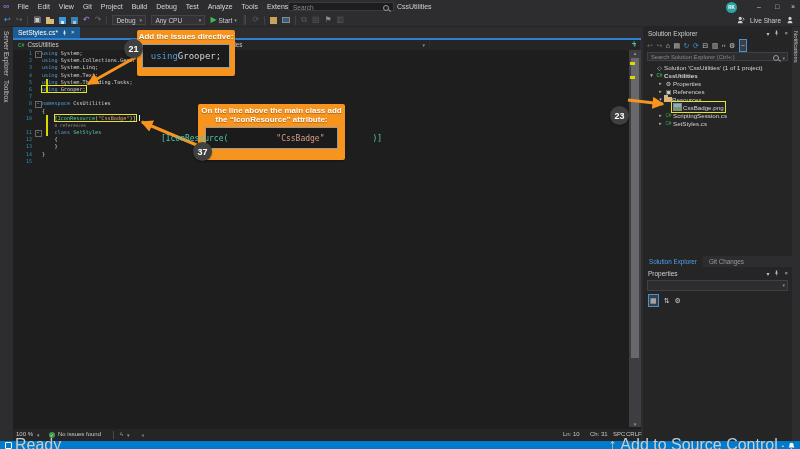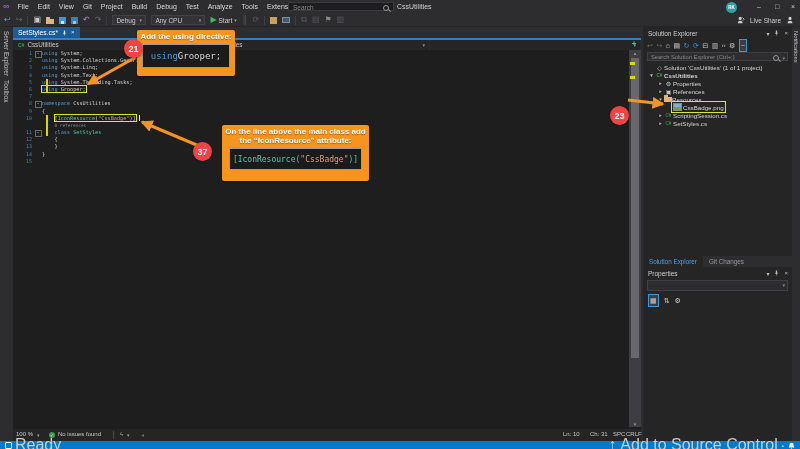--- a/index.html
+++ b/index.html
@@ -121,21 +121,21 @@
   #statusbar{left:0;top:441px;width:800px;height:8px;background:#007ACC;color:#fff;}
   #sb-left{left:5px;top:441px;height:8px;gap:3px;}
   #sb-right{right:5px;top:441px;height:8px;gap:4px;position:absolute;display:flex;align-items:center;}
   .sb-ico-sq{width:5px;height:5px;border:1px solid #fff;border-radius:1px;}
 
   
   .callout{background:#F7941E;border-radius:2px;z-index:31;box-shadow:0 1px 2px rgba(0,0,0,.35);}
   .callout .ct{color:#fff;font-weight:bold;text-align:center;text-shadow:0 1px 1px rgba(0,0,0,.35);}
   .callout .codebox{background:#1B1B1B;border:1px solid #9A9A9A;font-family:"DejaVu Sans Mono",monospace;
      display:flex;align-items:center;justify-content:center;}
-  .badge{position:absolute;width:19px;height:19px;border-radius:50%;background:#ef4444;color:#fff;font-weight:bold;
+  .badge{position:absolute;width:19px;height:19px;border-radius:50%;background:#404040;color:#fff;font-weight:bold;
      font-size:9px;display:flex;align-items:center;justify-content:center;z-index:32;box-shadow:0 1px 2px rgba(0,0,0,.35);}
   #arrow-layer{left:0;top:0;width:800px;height:449px;z-index:30;pointer-events:none;}
 
   svg.mini{display:block;}
 </style>
 </head>
 <body>
 
 <div id="app">
 
@@ -481,32 +481,32 @@
       <marker id="ah" markerWidth="5" markerHeight="5" refX="3.5" refY="2" orient="auto">
         <path d="M0,0 L4,2 L0,4 z" fill="#F7941E"></path>
       </marker>
     </defs>
     <line x1="136" y1="57" x2="88" y2="84" stroke="#F7941E" stroke-width="3" marker-end="url(#ah)"></line>
     <line x1="199" y1="146" x2="142" y2="122" stroke="#F7941E" stroke-width="3" marker-end="url(#ah)"></line>
     <line x1="628" y1="100" x2="663" y2="104" stroke="#F7941E" stroke-width="3" marker-end="url(#ah)"></line>
   </svg>
 
   <div class="abs callout" style="left:137px;top:30px;width:98px;height:46px;">
-    <div class="ct" style="font-size:8px;margin-top:2px;">Add the using directive:</div>
+    <div class="ct" style="font-size:8px;margin-top:2px;">Add the issues directive:</div>
     <div class="codebox" style="margin:3px 5px;height:22px;font-size:9px;">
         <span class="seg-k">using</span>
         <span class="seg-p"> Grooper;</span>
       </div>
   </div>
   <div class="badge" style="left:124px;top:39px;">21</div>
 
-  <div class="abs callout" style="left:198px;top:125px;width:147px;height:56px;margin-left:24px;">
+  <div class="abs callout" style="left:198px;top:104px;width:147px;height:56px;">
     <div class="ct" style="font-size:8px;margin-top:2px;">On the line above the main class add</div>
     <div class="ct" style="font-size:8px;">the “IconResource” attribute:</div>
-    <div class="codebox" style="margin:3px 7px;height:20px;font-size:8px;">
+    <div class="codebox" style="margin:3px 7px;height:20px;font-size:8px;gap:48px;">
         <span class="seg-t">[IconResource(</span>
         <span class="seg-s">"CssBadge"</span>
         <span class="seg-t">)]</span>
       </div>
   </div>
   <div class="badge" style="left:193px;top:142px;">37</div>
 
   <div class="badge" style="left:610px;top:106px;">23</div>
 
 </div>

